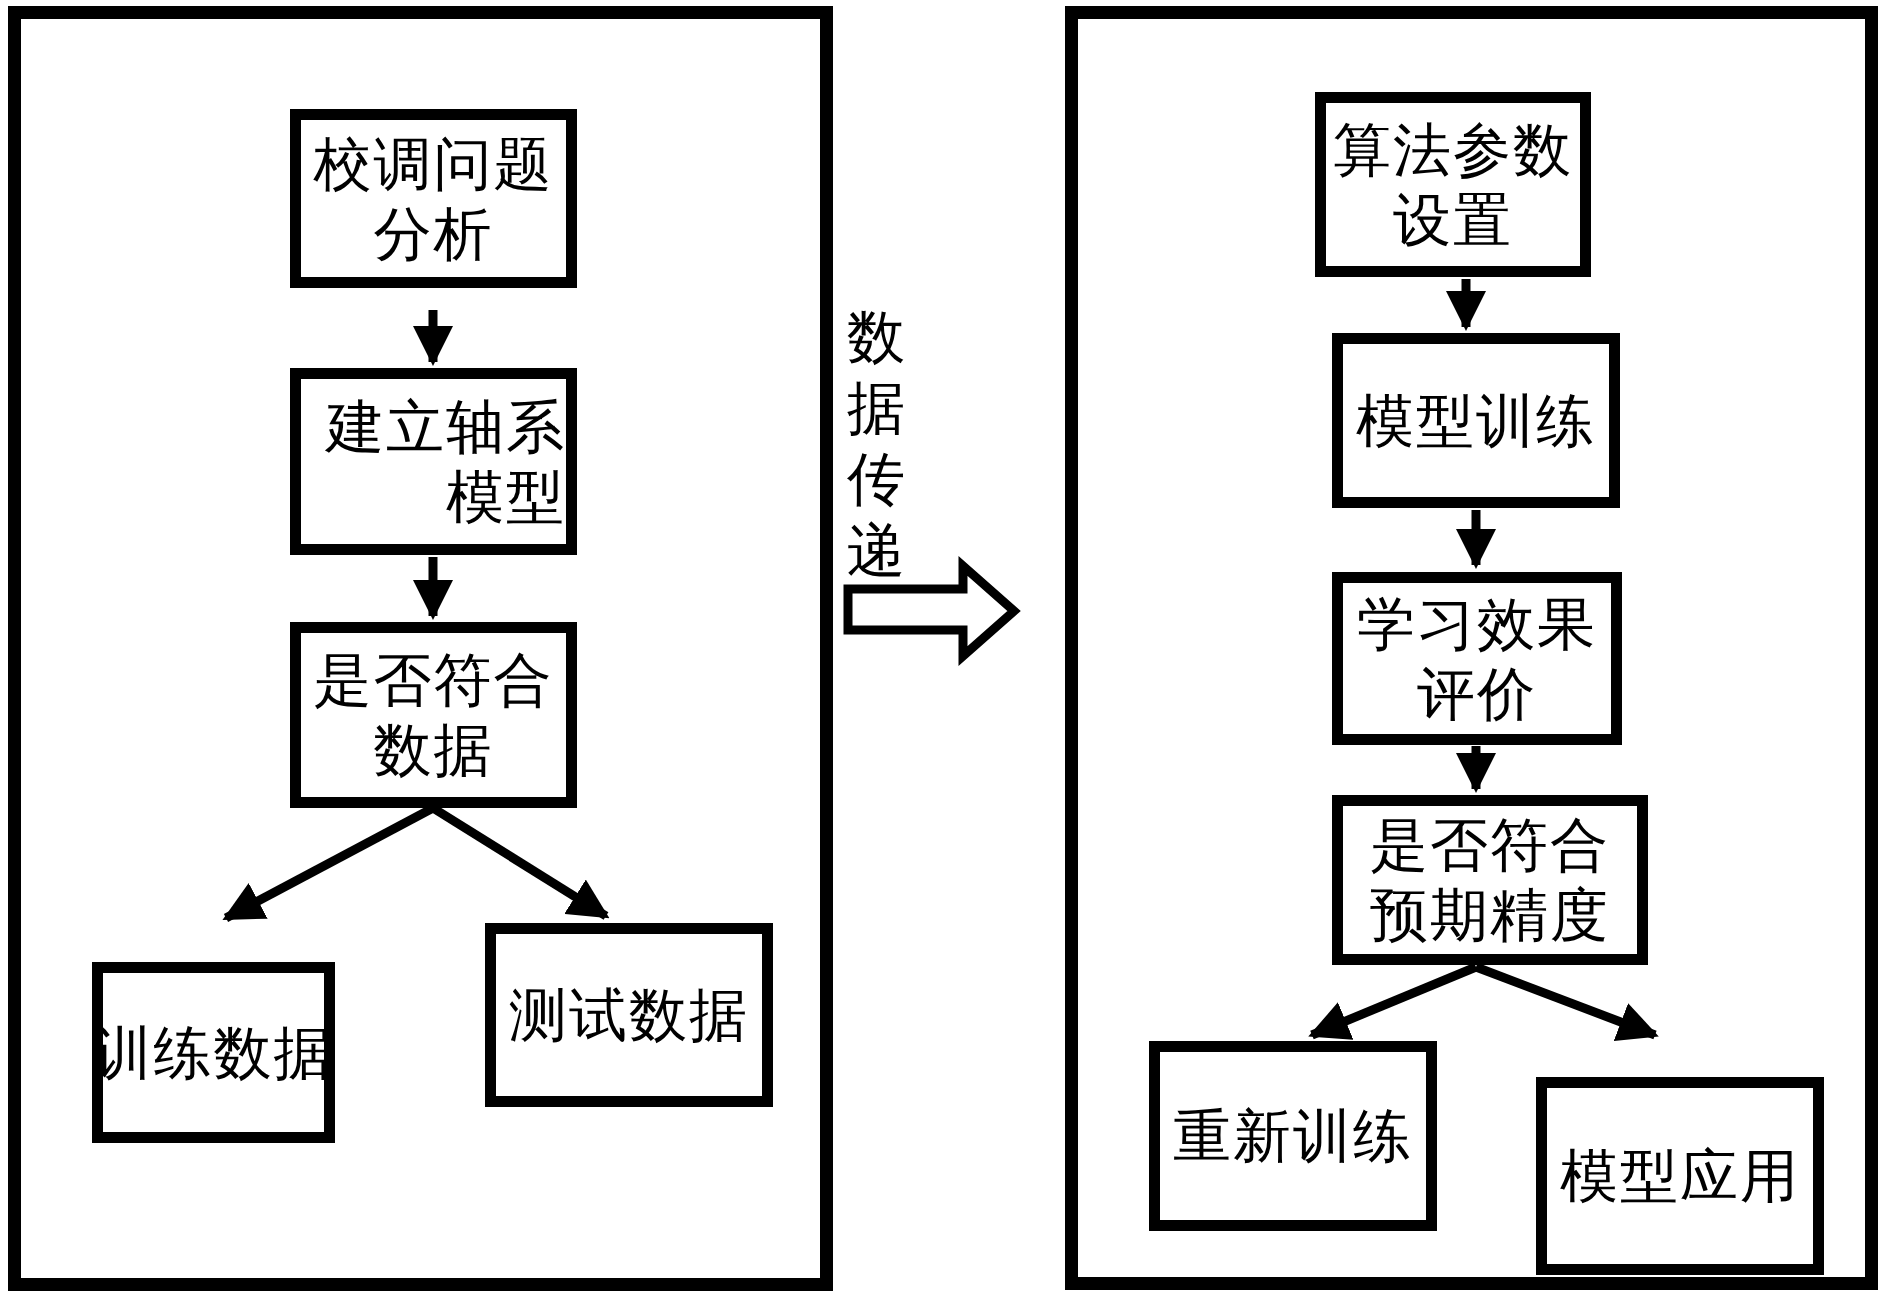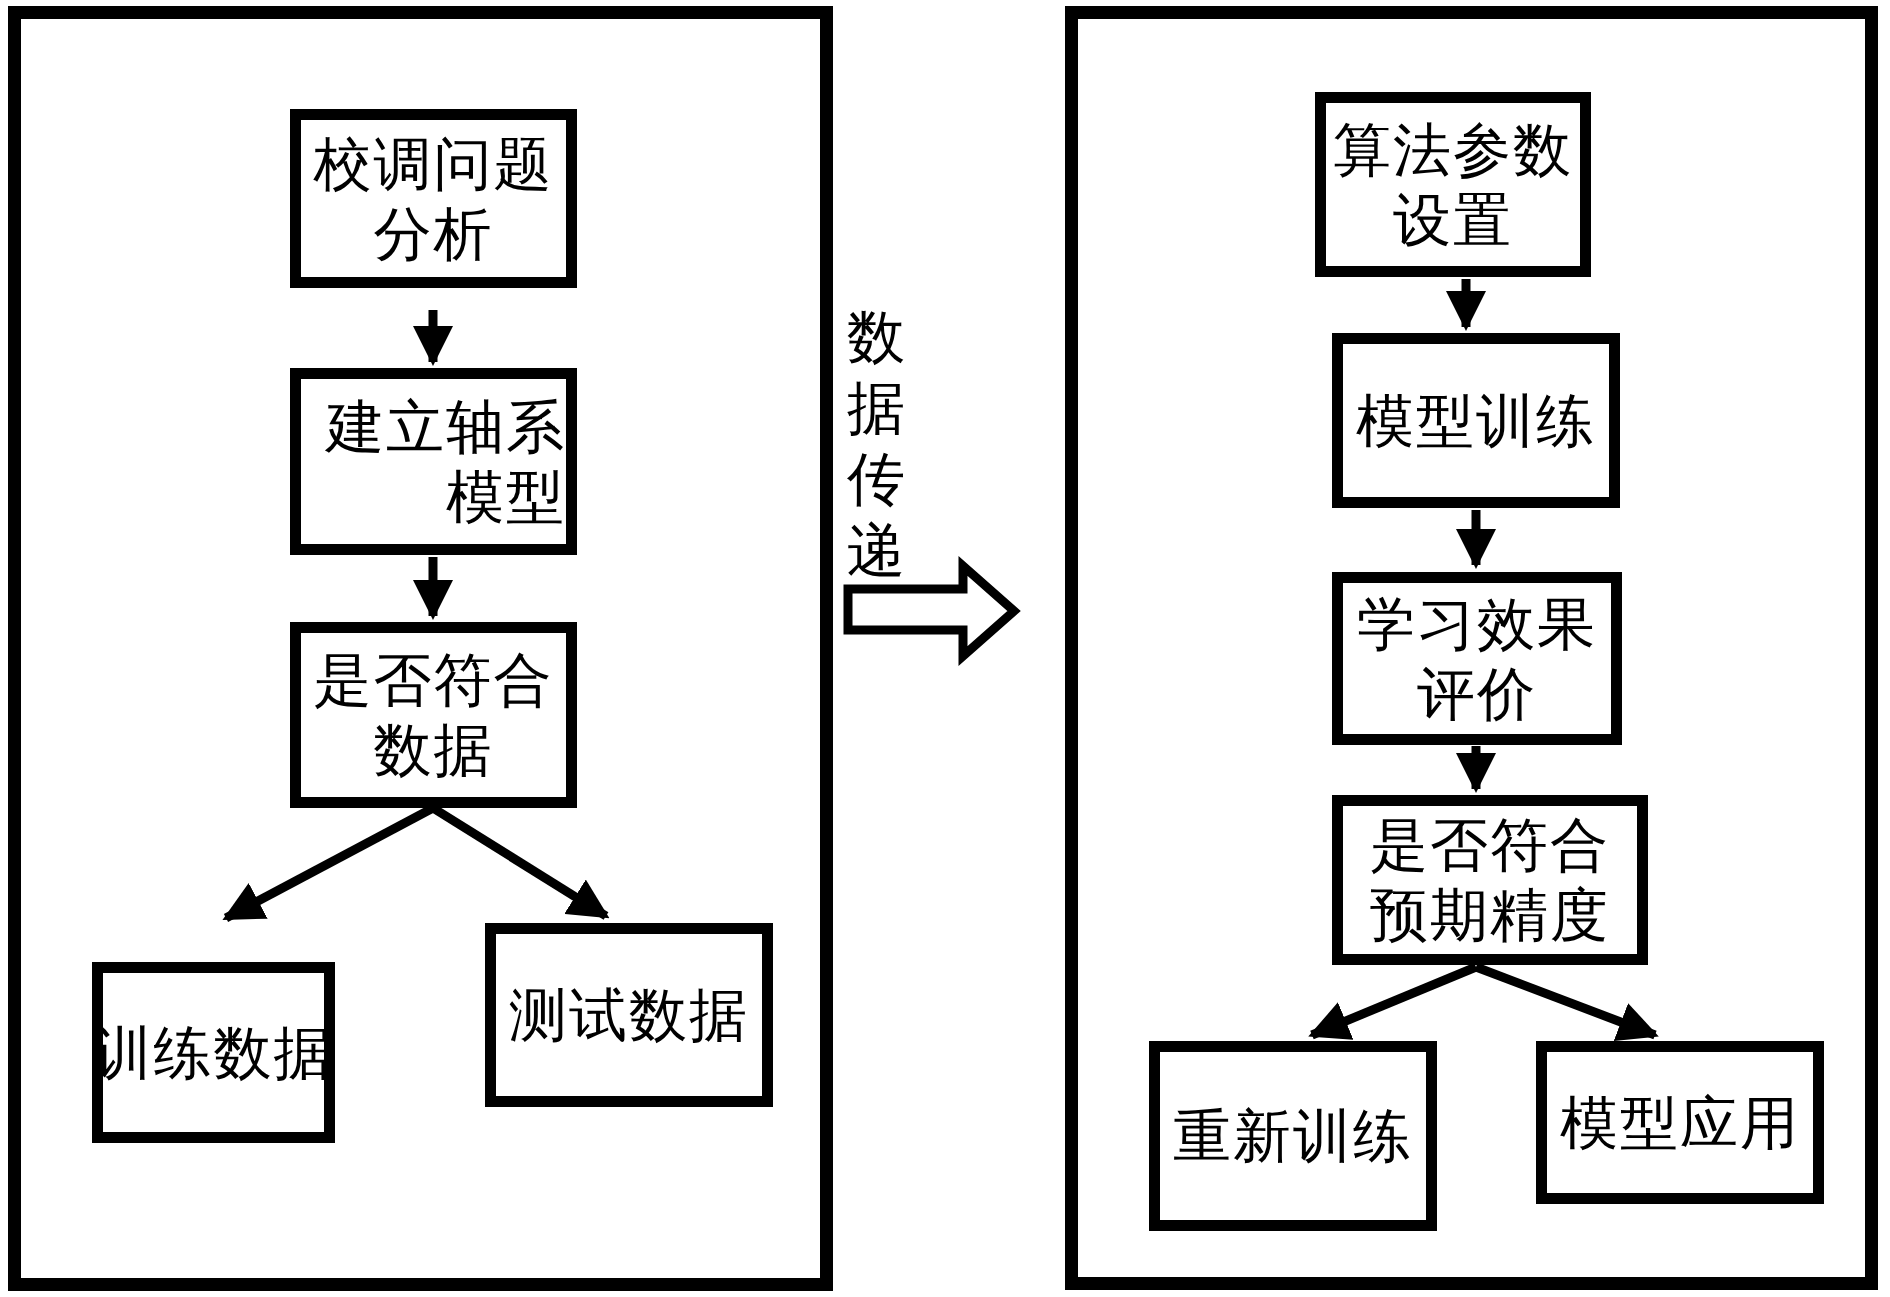--- a/index.html
+++ b/index.html
@@ -123,17 +123,17 @@
     <span>学习效果</span>
     <span>评价</span>
   </div>
   <div class="fbox" style="left:1332px; top:795px; width:316px; height:170px;">
     <span>是否符合</span>
     <span>预期精度</span>
   </div>
   <div class="fbox" style="left:1149px; top:1041px; width:288px; height:190px;">
     <span>重新训练</span>
   </div>
-  <div class="fbox" style="left:1536px; top:1041px; width:288px; height:163px;">
+  <div class="fbox" style="left:1536px; top:1077px; width:288px; height:198px;">
     <span>模型应用</span>
   </div>
 
 </div>
 
 </body></html>

